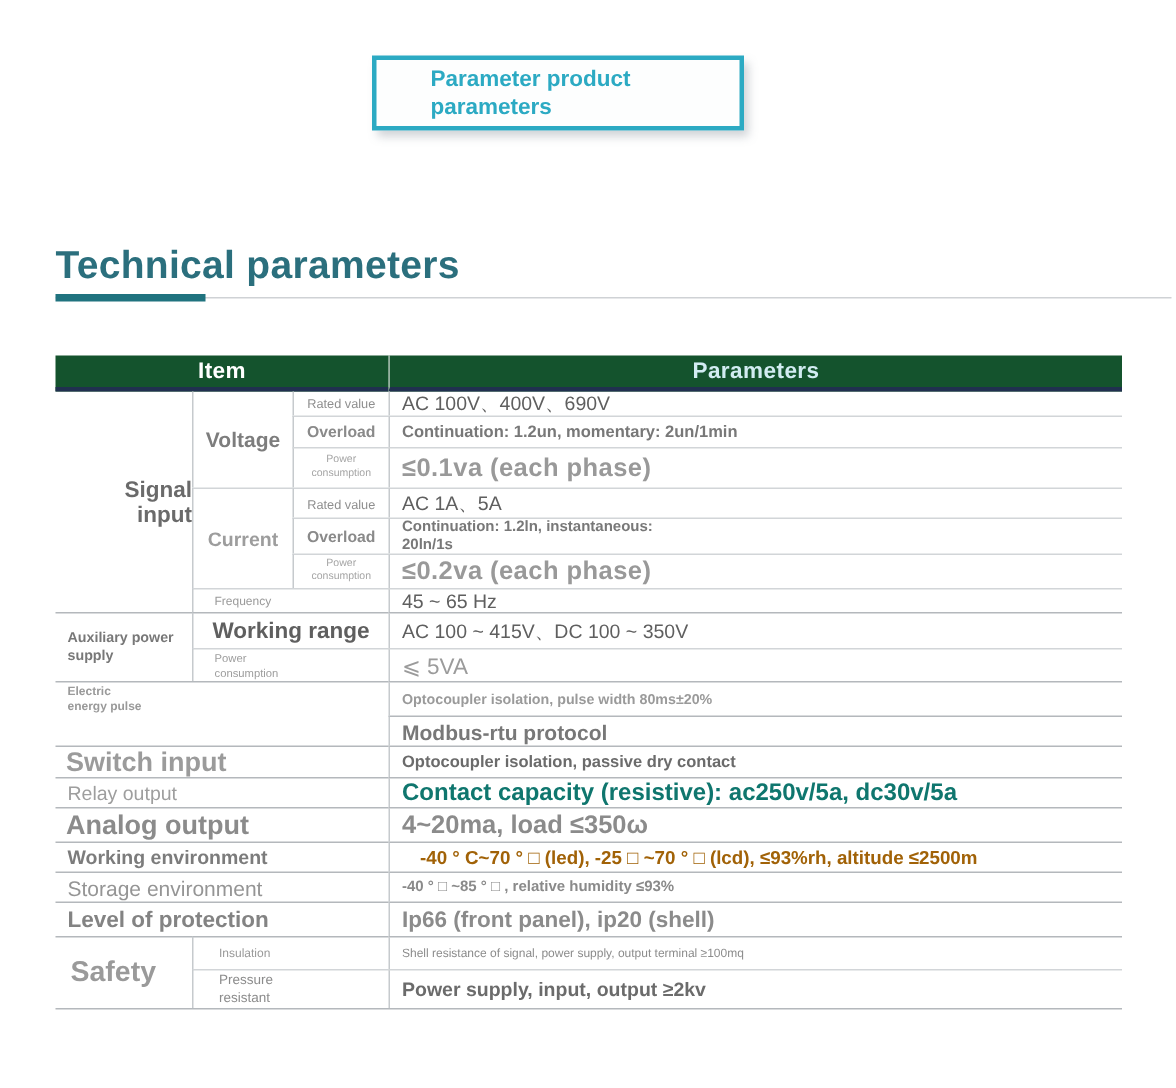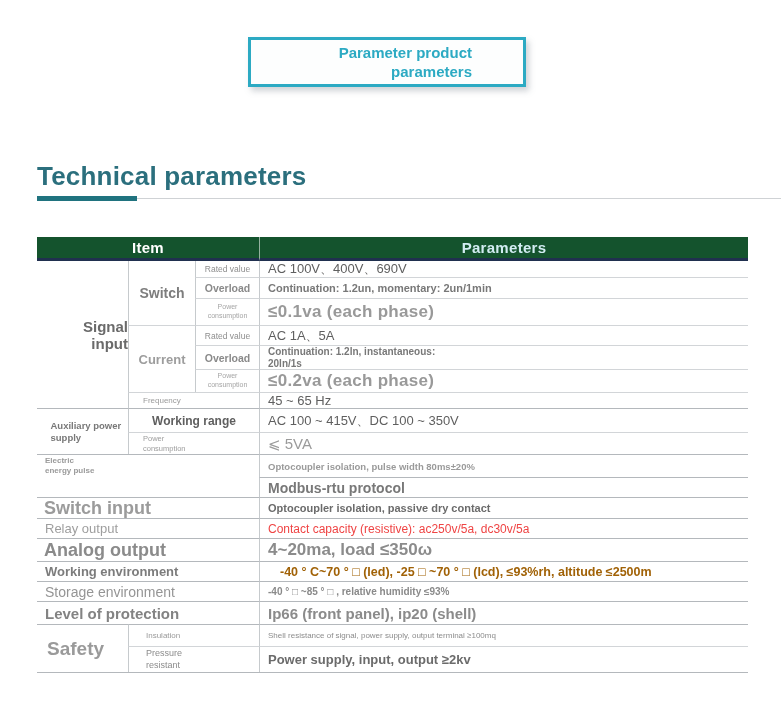--- a/index.html
+++ b/index.html
@@ -3,23 +3,23 @@
 <meta charset="utf-8">
 <style>
   html,body{margin:0;padding:0;}
   body{
     width:784px;height:725px;background:#ffffff;position:relative;
     font-family:"Liberation Sans", sans-serif;
     -webkit-font-smoothing:antialiased;
   }
   
   .banner{
-    position:absolute;left:248px;top:37px;width:278px;height:50px;
+    position:absolute;left:248px;top:37px;width:248px;height:50px;
     border:3px solid #2caac3;box-sizing:border-box;background:#fdfefe;
-    display:flex;align-items:center;justify-content:center;text-align:right;
+    display:flex;align-items:center;justify-content:center;text-align:left;
     box-shadow:3px 4px 6px rgba(120,130,140,.35);
   }
   .banner span{
     max-width:170px;color:#2caac3;font-weight:bold;font-size:15px;line-height:1.3;
   }
   
   .heading{
     position:absolute;left:37px;top:161px;
     font-size:26px;font-weight:bold;color:#2b6f7d;letter-spacing:.2px;
   }
@@ -47,24 +47,24 @@
   .val{border-left:1px solid #c6cacd;padding-left:8px;}
   
   .t-signal{font-size:15px;font-weight:bold;color:#6a6a6a;padding-left:8px;text-align:right;}
   .t-voltage{font-size:14px;font-weight:600;color:#7d7d7d;justify-content:center;}
   .t-current{font-size:13px;font-weight:600;color:#9d9d9d;justify-content:center;}
   .t-sub{font-size:8.5px;color:#8e8e8e;justify-content:center;text-align:center;}
   .t-overload{font-size:10.5px;font-weight:600;color:#8a8a8a;justify-content:center;}
   .t-tiny{font-size:7px;color:#a5a5a5;justify-content:center;text-align:center;line-height:1.25;}
   .t-tiny span{max-width:46px;}
   .t-freq{font-size:8px;color:#9a9a9a;padding-left:14px;}
-  .t-wrange{font-size:12px;font-weight:bold;color:#5f5f5f;justify-content:center;}
+  .t-wrange{font-size:15px;font-weight:bold;color:#5f5f5f;justify-content:center;}
   .t-apower{font-size:7.5px;color:#9d9d9d;padding-left:14px;line-height:1.3;}
   .t-apower span{max-width:46px;}
-  .t-aux{font-size:9.5px;font-weight:bold;color:#787878;padding-left:8px;line-height:1.25;justify-content:center;}
+  .t-aux{font-size:9.5px;font-weight:bold;color:#787878;padding-left:8px;line-height:1.25;}
   .t-aux span{max-width:72px;}
   .t-pulse{font-size:8px;font-weight:bold;color:#9a9a9a;padding-left:8px;line-height:1.3;}
   .t-pulse span{max-width:56px;}
   .t-rs485{font-size:14.5px;font-weight:bold;color:#787878;padding-left:8px;}
   .t-switch{font-size:18px;font-weight:bold;color:#9b9b9b;padding-left:7px;}
   .t-relay{font-size:13px;color:#9e9e9e;padding-left:8px;}
   .t-analog{font-size:18px;font-weight:bold;color:#8b8b8b;padding-left:7px;}
   .t-wenv{font-size:13px;font-weight:600;color:#7c7c7c;padding-left:8px;}
   .t-storage{font-size:14px;color:#959595;padding-left:8px;}
   .t-protect{font-size:15px;font-weight:600;color:#838383;padding-left:8px;}
@@ -75,21 +75,21 @@
   
   .v-std{font-size:13px;color:#5f5f5f;}
   .v-cont{font-size:11px;font-weight:bold;color:#787878;}
   .v-cont2{font-size:10px;font-weight:bold;color:#787878;line-height:1.2;}
   .v-cont2 span{max-width:195px;}
   .v-big{font-size:17px;font-weight:bold;color:#999999;letter-spacing:.3px;}
   .v-5va{font-size:15px;color:#9b9b9b;}
   .v-pulse{font-size:9.5px;font-weight:600;color:#9a9a9a;}
   .v-modbus{font-size:14px;font-weight:bold;color:#787878;}
   .v-switch{font-size:11px;font-weight:bold;color:#6b6b6b;}
-  .v-relay{font-size:12px;font-weight:400;color:#ef4444;}
+  .v-relay{font-size:16px;font-weight:700;color:#0f766e;}
   .v-analog{font-size:17px;font-weight:bold;color:#8b8b8b;}
   .v-wenv{font-size:12.5px;font-weight:bold;color:#a16207;padding-left:20px;}
   .v-storage{font-size:10px;font-weight:600;color:#8a8a8a;}
   .v-protect{font-size:15px;font-weight:bold;color:#8b8b8b;}
   .v-insul{font-size:8px;color:#8c8c8c;}
   .v-press{font-size:13px;font-weight:bold;color:#6b6b6b;}
 </style>
 </head>
 <body>
 
@@ -102,21 +102,21 @@
   <div class="thin"></div>
   <div class="bar"></div>
 </div>
 
 <div class="tbl">
 
   <div class="cell hdr item" style="grid-area:1/1/2/4">Item</div>
   <div class="cell hdr params" style="grid-area:1/4/2/5">Parameters</div>
 
   <div class="cell t-signal" style="grid-area:2/1/9/2">Signal input</div>
-  <div class="cell t-voltage bl" style="grid-area:2/2/5/3">Switch</div>
+  <div class="cell t-voltage bl" style="grid-area:2/2/5/3">Voltage</div>
 
   <div class="cell t-sub bl" style="grid-area:2/3/3/4">Rated value</div>
   <div class="cell val v-std" style="grid-area:2/4/3/5">AC 100V、400V、690V</div>
 
   <div class="cell t-overload bl bt" style="grid-area:3/3/4/4">Overload</div>
   <div class="cell val v-cont bt" style="grid-area:3/4/4/5">Continuation: 1.2un, momentary: 2un/1min</div>
 
   <div class="cell t-tiny bl bt" style="grid-area:4/3/5/4">
       <span>Power consumption</span>
     </div>

